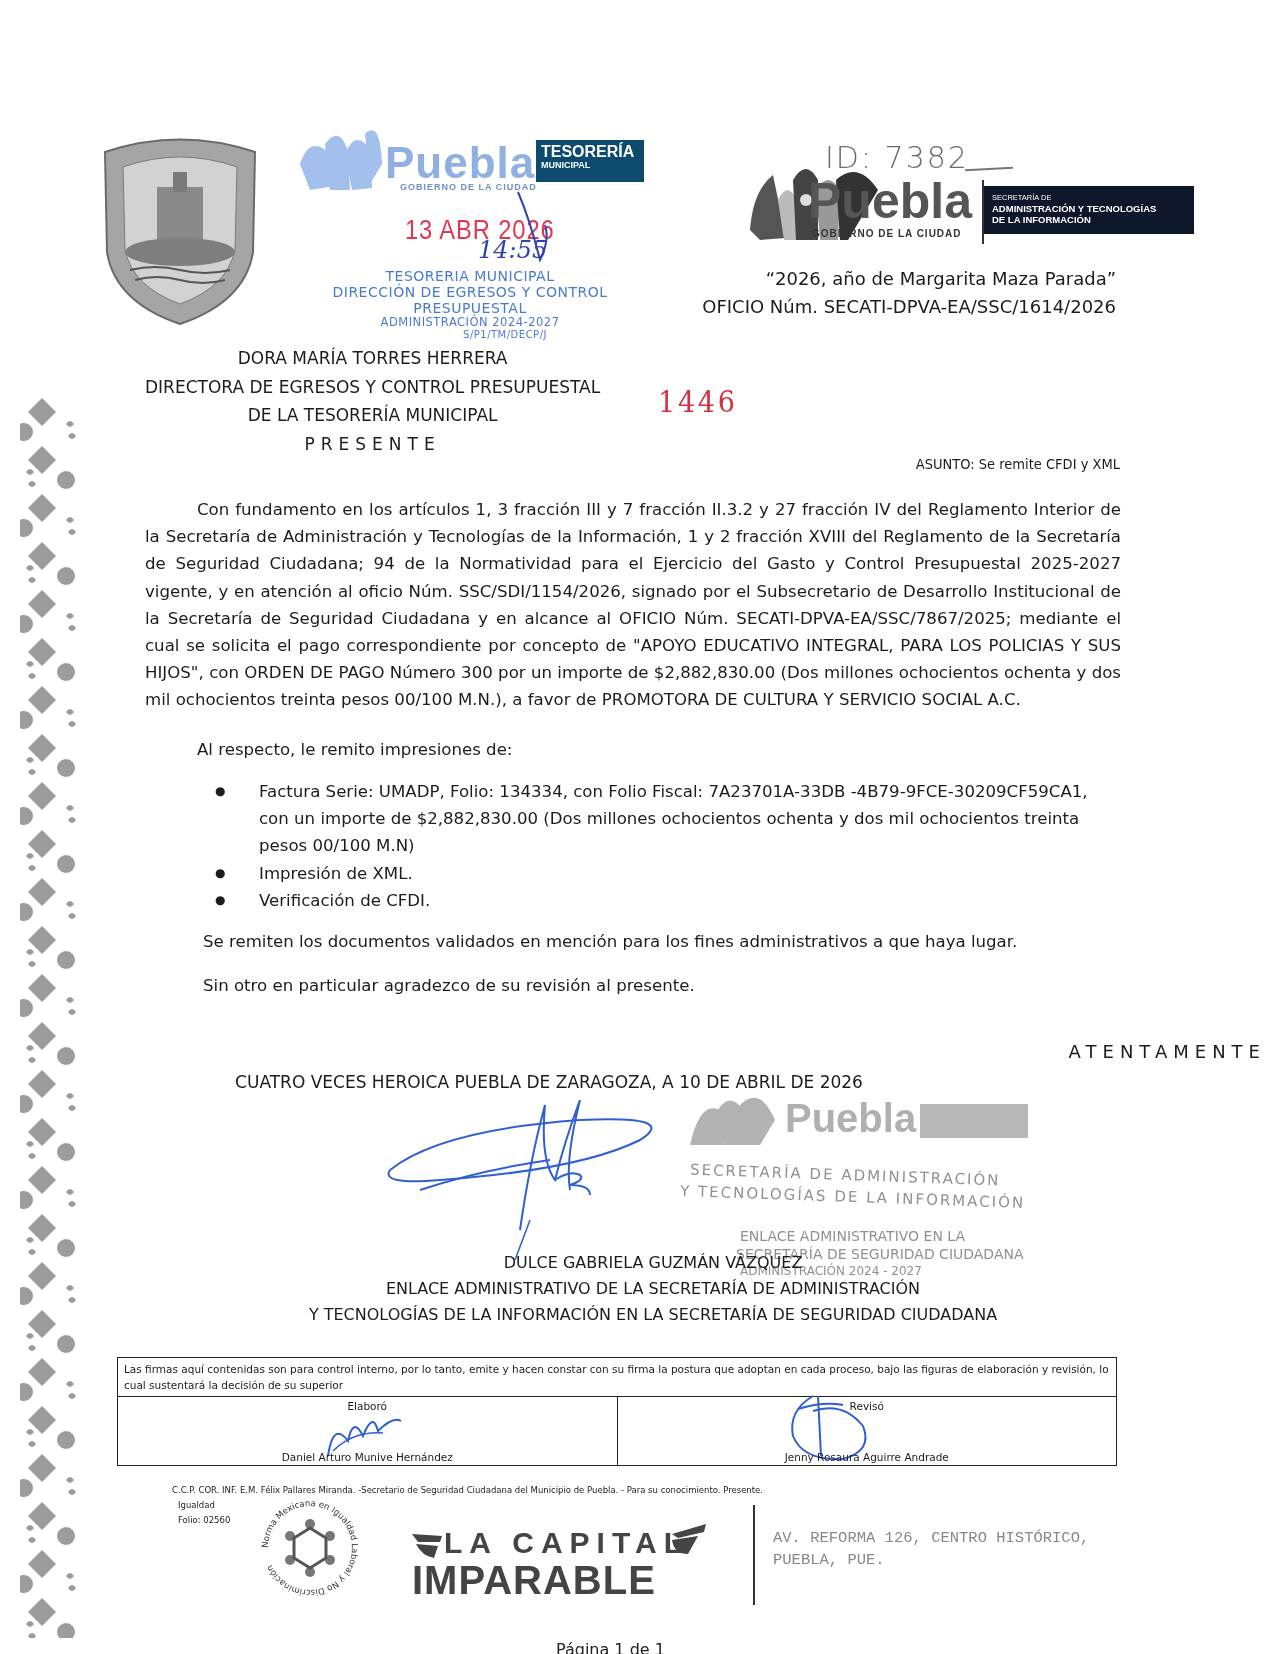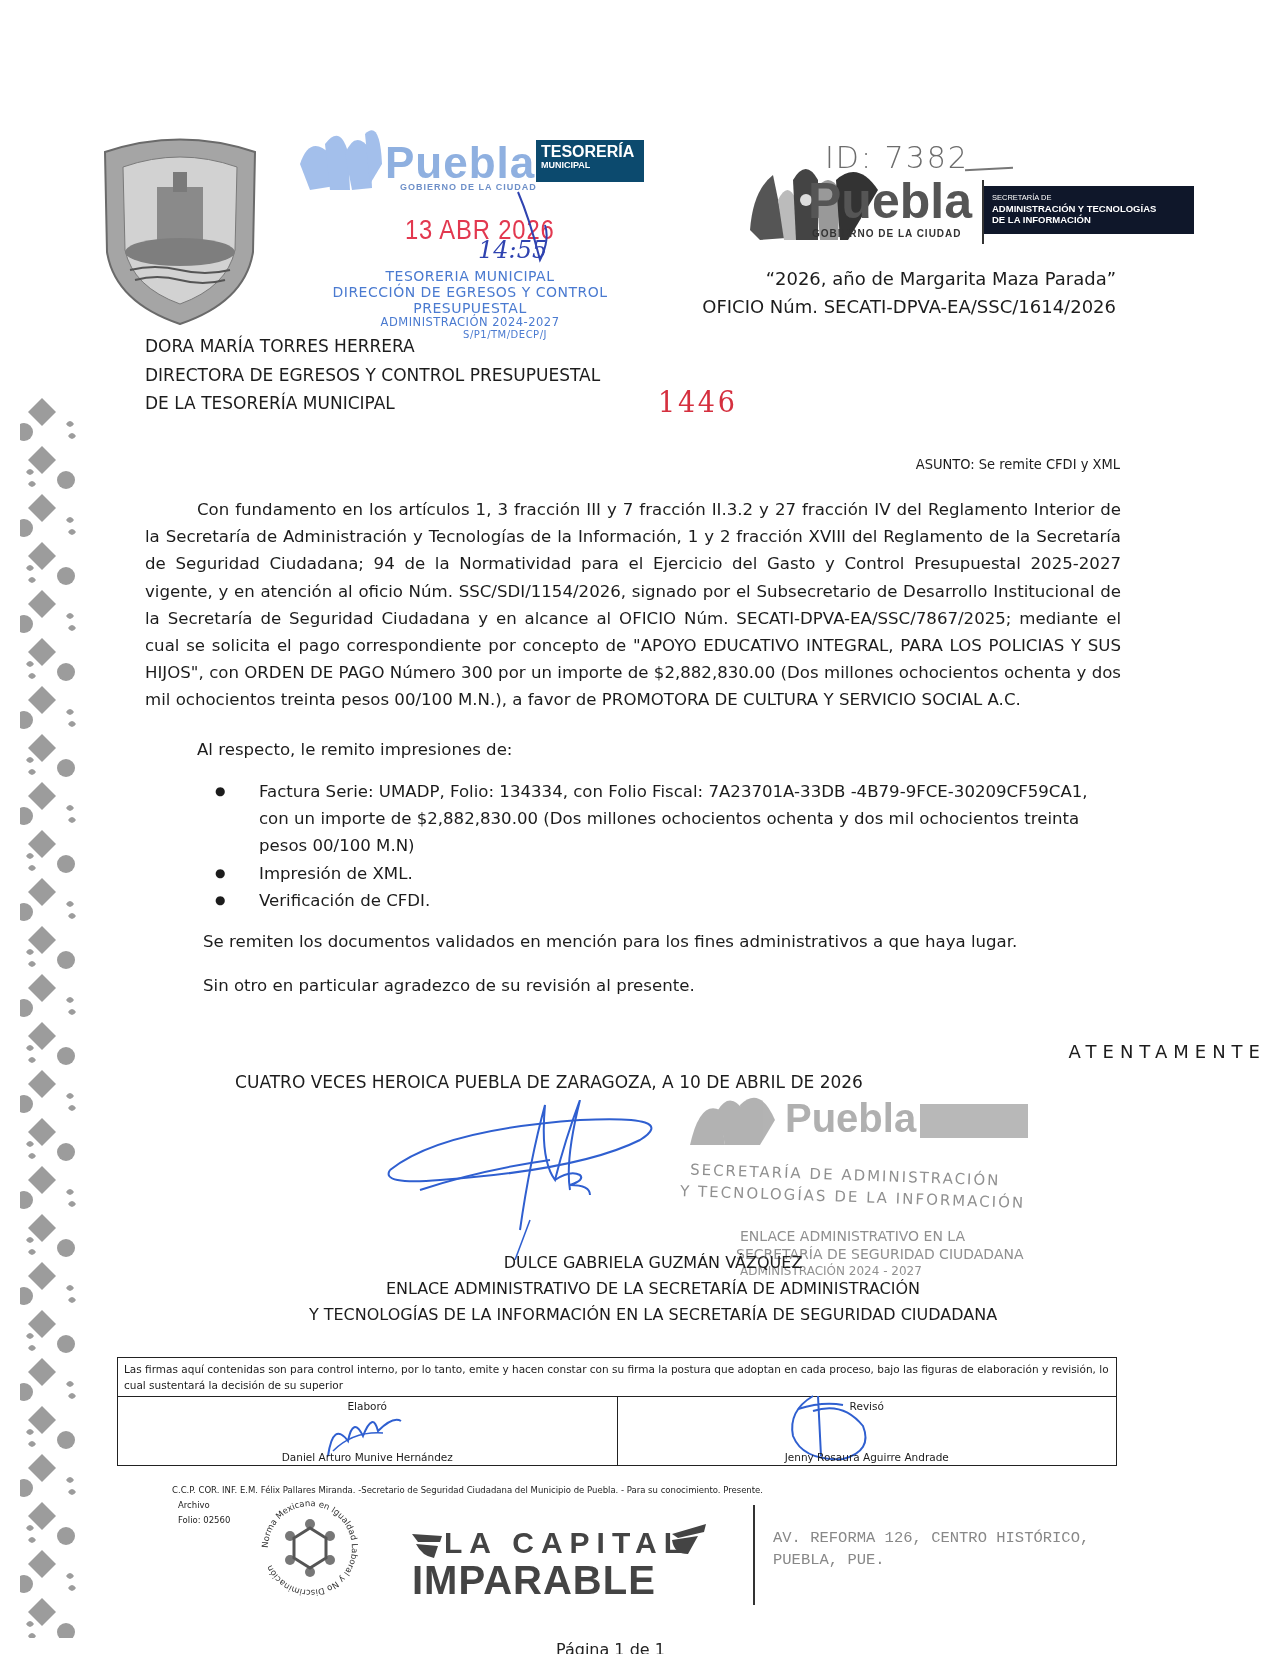--- a/index.html
+++ b/index.html
@@ -24,21 +24,21 @@
   .id-line { left: 965px; top: 168px; width: 48px; height: 2px; background: #777; transform: rotate(-3deg); }
   .secati-logo { left: 668px; top: 160px; width: 300px; height: 82px; }
   .pue-word { left: 808px; top: 172px; font-family: "Liberation Sans", sans-serif; font-weight: bold; font-size: 50px; color: #555; letter-spacing: 0px; }
   .pue-sub { left: 812px; top: 228px; font-size: 10px; font-weight: bold; color: #333; letter-spacing: 1px; }
   .secati-badge { left: 984px; top: 186px; width: 210px; height: 48px; background: #0f172a; color: #fff; padding: 6px 8px; box-sizing: border-box; font-size: 9.5px; font-weight: bold; line-height: 11px; }
   .secati-badge .s { font-size: 7.5px; font-weight: normal; display: block; }
   .secati-divider { left: 982px; top: 180px; width: 2px; height: 64px; background: #333; }
   .motto { left: 660px; top: 268px; width: 456px; text-align: right; font-size: 18px; }
   .oficio { left: 660px; top: 296px; width: 456px; text-align: right; font-size: 18px; }
   
-  .recipient { left: 145px; top: 332px; font-size: 17px; line-height: 28.5px; }
+  .recipient { left: 145px; top: 344px; font-size: 17px; line-height: 28.5px; text-align: center; }
   .recipient .presente { letter-spacing: 6px; }
   .red-num { left: 658px; top: 384px; font-family: "DejaVu Serif", serif; color: #d5303f; font-size: 30px; letter-spacing: 3px; transform: scaleX(0.9); transform-origin: left; }
   .asunto { right: 146px; top: 456px; font-size: 14.5px; transform: scaleX(0.9); transform-origin: right; }
   
   .body-para { left: 145px; top: 480px; width: 976px; font-size: 16.6px; line-height: 27.2px; text-align: justify; margin-top: 16px; }
   .indent { display: inline-block; width: 52px; }
   .respect { left: 197px; top: 740px; font-size: 16.6px; }
   .bullets { left: 215px; top: 778px; width: 906px; font-size: 16.6px; line-height: 27.2px; }
   .bullets .item { display: flex; }
   .bullets .dot { width 36px; min-width: 44px; font-size: 12px; }
@@ -221,20 +221,21 @@
   <div>DE LA INFORMACIÓN</div>
 </div>
 
 <div class="abs motto page-text">“2026, año de Margarita Maza Parada”</div>
 <div class="abs oficio page-text">OFICIO Núm. SECATI-DPVA-EA/SSC/1614/2026</div>
 
 <div class="abs recipient page-text">
   <div>DORA MARÍA TORRES HERRERA</div>
   <div>DIRECTORA DE EGRESOS Y CONTROL PRESUPUESTAL</div>
   <div>DE LA TESORERÍA MUNICIPAL</div>
+  <div class="presente">PRESENTE</div>
 </div>
 
 <div class="abs red-num">1446</div>
 
 <div class="abs asunto page-text">ASUNTO: Se remite CFDI y XML</div>
 
 <div class="abs body-para page-text"><span class="indent"></span><span>Con fundamento en los artículos 1, 3 fracción III y 7 fracción II.3.2 y 27 fracción IV del Reglamento Interior de la Secretaría de Administración y Tecnologías de la Información, 1 y 2 fracción XVIII del Reglamento de la Secretaría de Seguridad Ciudadana; 94 de la Normatividad para el Ejercicio del Gasto y Control Presupuestal 2025-2027 vigente, y en atención al oficio Núm. SSC/SDI/1154/2026, signado por el Subsecretario de Desarrollo Institucional de la Secretaría de Seguridad Ciudadana y en alcance al OFICIO Núm. SECATI-DPVA-EA/SSC/7867/2025; mediante el cual se solicita el pago correspondiente por concepto de "APOYO EDUCATIVO INTEGRAL, PARA LOS POLICIAS Y SUS HIJOS", con ORDEN DE PAGO Número 300 por un importe de $2,882,830.00 (Dos millones ochocientos ochenta y dos mil ochocientos treinta pesos 00/100 M.N.), a favor de PROMOTORA DE CULTURA Y SERVICIO SOCIAL A.C.</span></div>
 
 <div class="abs respect page-text">Al respecto, le remito impresiones de:</div>
 
@@ -311,21 +312,21 @@
         <path d="M35 5 L38 65 M15 18 Q40 10 60 14" stroke="#2f5fd0" stroke-width="2" fill="none"></path>
       </svg>
       <span class="nm">Jenny Rosaura Aguirre Andrade</span>
     </td>
   </tr>
 </tbody>
   </table>
 
 <div class="abs ccp page-text">C.C.P. COR. INF. E.M. Félix Pallares Miranda. -Secretario de Seguridad Ciudadana del Municipio de Puebla. - Para su conocimiento. Presente.</div>
 <div class="abs archivo page-text">
-  <div>Archivo</div>
+  <div>Igualdad</div>
   <div>Folio: 02560</div>
 </div>
 
 <svg class="abs norma" viewBox="0 0 100 100">
   <defs>
       <path id="circ" d="M50 50 m-42 0 a42 42 0 1 1 84 0 a42 42 0 1 1 -84 0"></path>
     </defs>
   <text font-size="8.5" font-family="DejaVu Sans, sans-serif" fill="#333"><textPath href="#circ" id="norma-text">Norma Mexicana en Igualdad Laboral y No Discriminación</textPath></text>
   <g fill="#777">
     <circle cx="50" cy="26" r="5"></circle>

